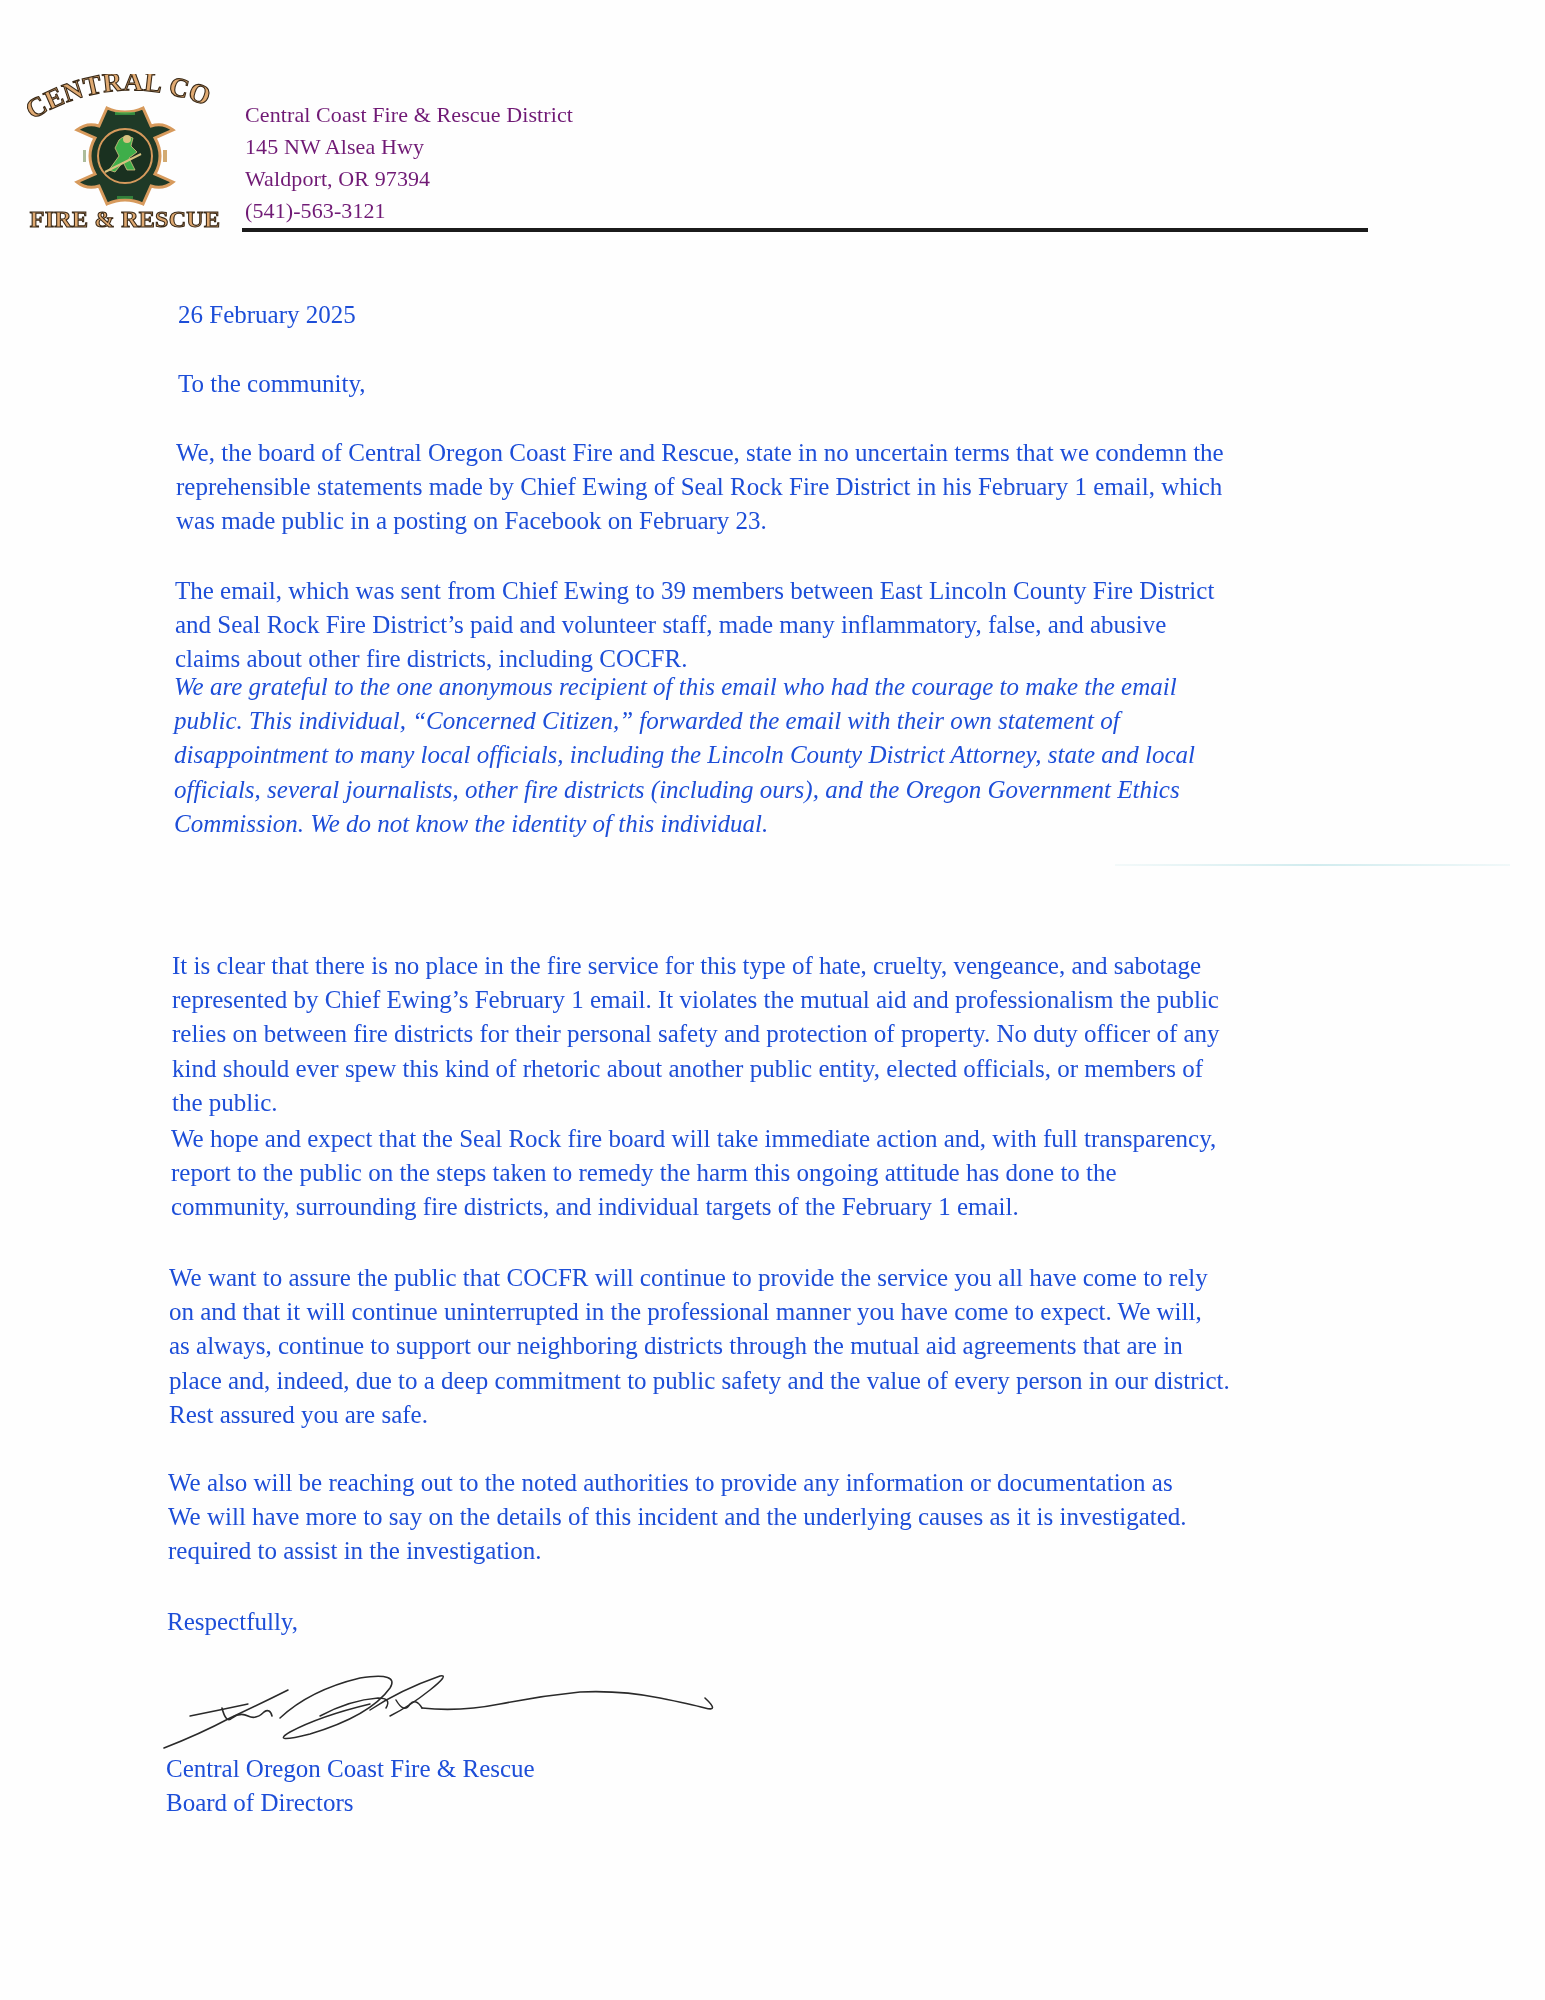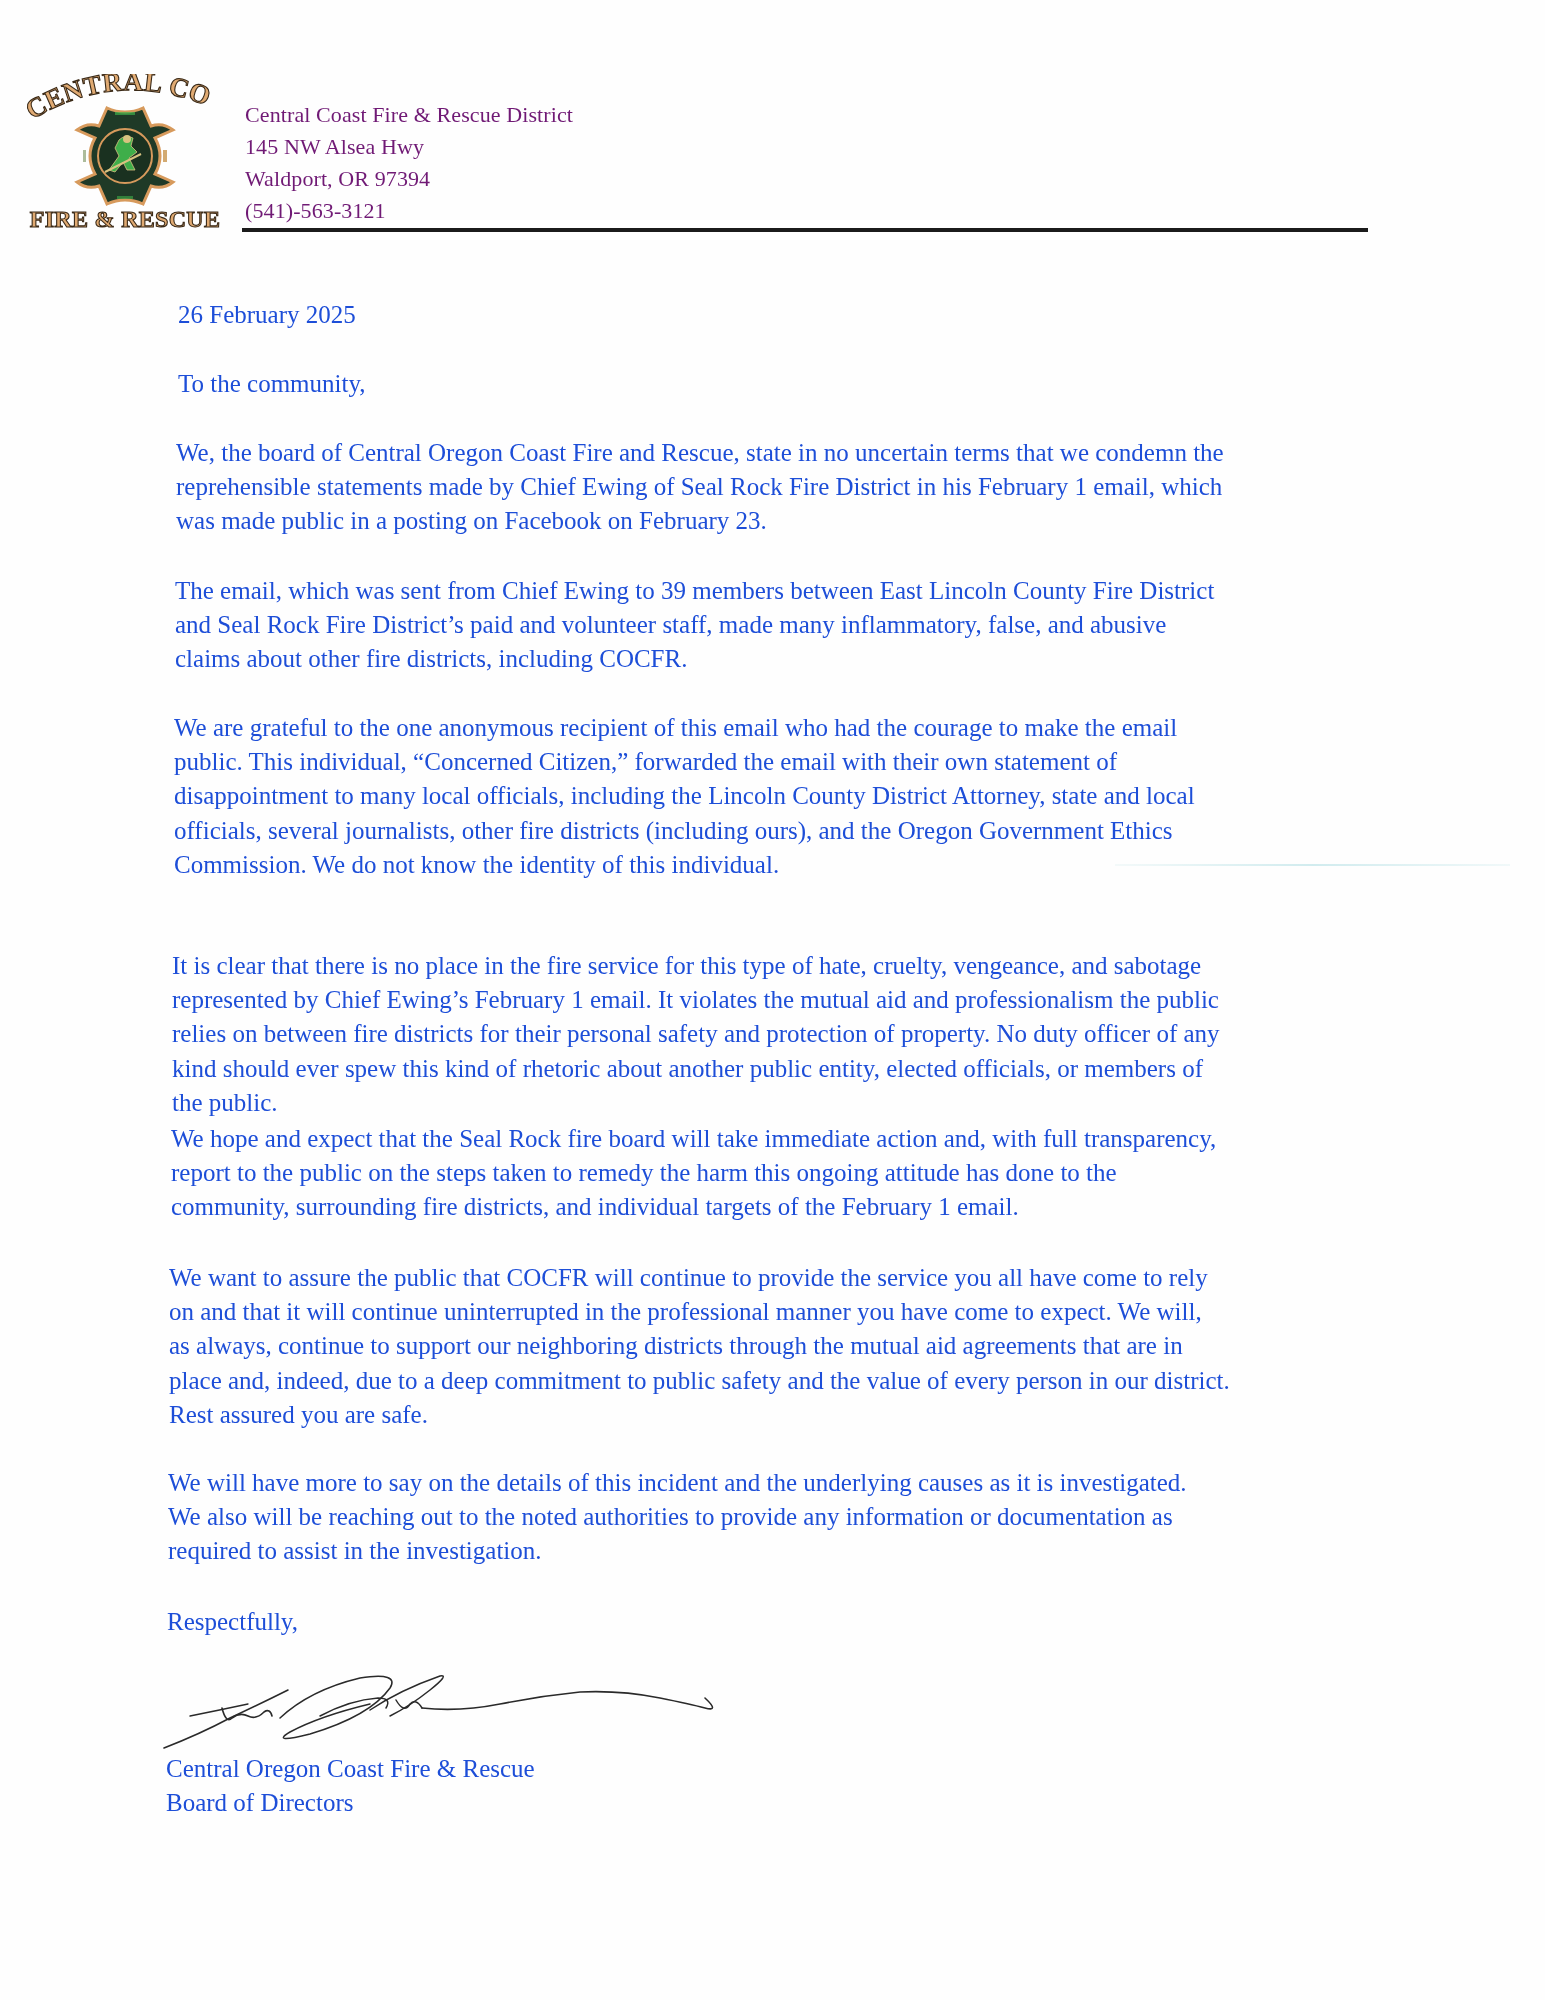--- a/index.html
+++ b/index.html
@@ -57,21 +57,21 @@
       font-size: 25px;
       line-height: 34.2px;
       color: #1d4ed8;
       white-space: nowrap;
     }
     .text .ln { display: block; height: 34.2px; }
     .date     { left: 178px; top: 298px; }
     .salut    { left: 178px; top: 367px; }
     .p1       { left: 176px; top: 436px; }
     .p2       { left: 175px; top: 574px; }
-    .p3       { left: 174px; top: 711px; }
+    .p3       { left: 174px; top: 670px; font-style: italic; }
     .p4       { left: 172px; top: 917px; margin-top: 32px; }
     .p5       { left: 171px; top: 1122px; }
     .p6       { left: 169px; top: 1261px; }
     .p7       { left: 168px; top: 1466px; }
     .closing  { left: 167px; top: 1605px; }
     .signoff  { left: 166px; top: 1752px; }
 
     .signature {
       position: absolute;
       left: 160px;
@@ -169,22 +169,22 @@
 
   <div class="text p6">
     <span class="ln">We want to assure the public that COCFR will continue to provide the service you all have come to rely</span>
     <span class="ln">on and that it will continue uninterrupted in the professional manner you have come to expect.  We will,</span>
     <span class="ln">as always, continue to support our neighboring districts through the mutual aid agreements that are in</span>
     <span class="ln">place and, indeed, due to a deep commitment to public safety and the value of every person in our district.</span>
     <span class="ln">Rest assured you are safe.</span>
   </div>
 
   <div class="text p7">
+    <span class="ln">We also will be reaching out to the noted authorities to provide any information or documentation as</span>
     <span class="ln">We will have more to say on the details of this incident and the underlying causes  as it is investigated.</span>
-    <span class="ln">We also will be reaching out to the noted authorities to provide any information or documentation as</span>
     <span class="ln">required to assist in the investigation.</span>
   </div>
 
   <div class="text closing">Respectfully,</div>
 
   <div class="signature">
     <svg width="580" height="100" viewBox="0 0 580 100">
       <g fill="none" stroke="#2a2a2a" stroke-linecap="round" stroke-linejoin="round">
         <path d="M 4 88 Q 40 74 70 58 Q 100 44 128 30" stroke-width="1.6"></path>
         <path d="M 30 56 Q 60 50 88 44" stroke-width="1.3"></path>

